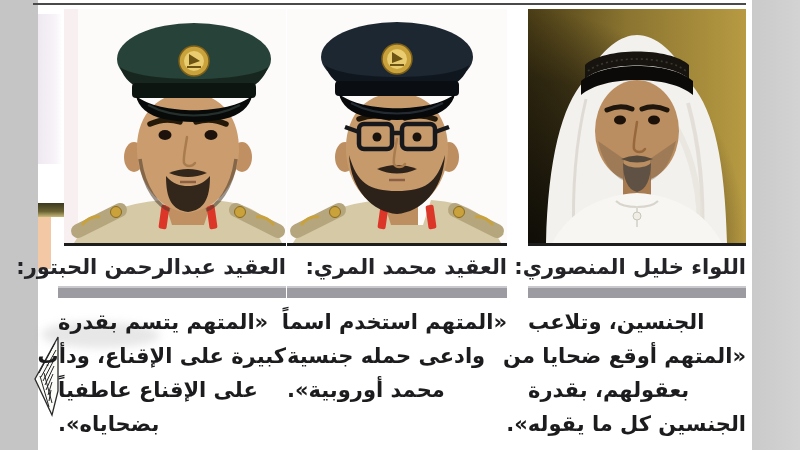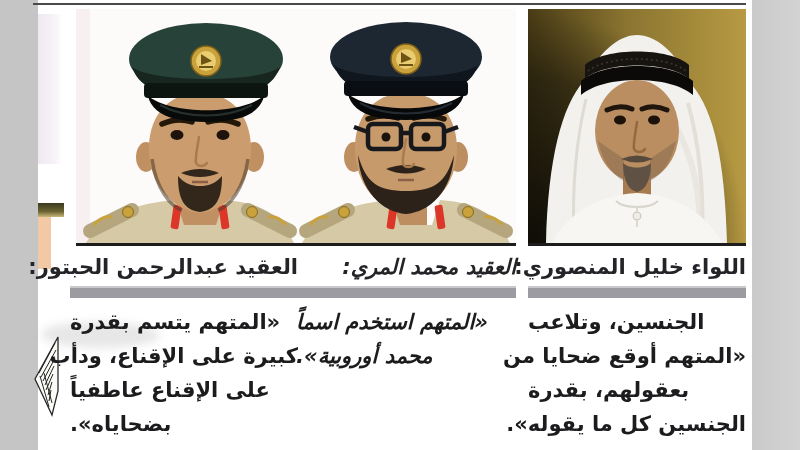--- a/index.html
+++ b/index.html
@@ -16,22 +16,22 @@
                  background:linear-gradient(to right,#efe8f1,#f7f3f8 70%,rgba(255,255,255,0));}
   .frag-money{left:38px;top:203px;width:26px;height:14px;
               background:linear-gradient(to bottom,#3c3a20,#6a6332 60%,#c9b97a);}
   .frag-peach{left:38px;top:217px;width:13px;height:52px;background:#f2c9a4;}
   .frag-smudge{left:42px;top:322px;width:118px;height:26px;background:rgba(120,120,120,.18);
                border-radius:45% 55% 50% 50%;filter:blur(4px);}
   .frag-sketch{left:31px;top:333px;width:30px;height:86px;}
   
   .col{position:absolute;top:9px;}
   .col-right{left:528px;width:218px;}
-  .col-mid{left:296px;width:220px;font-style:italic;}
-  .col-left{left:38px;width:228px;padding-left:32px;}
+  .col-mid{left:287px;width:220px;}
+  .col-left{left:26px;width:228px;padding-left:32px;}
   .photo{height:234px;border-bottom:3px solid #1d1d1d;overflow:hidden;background:#fff;}
   .col-right .photo{width:218px;}
   .col-mid .photo{width:220px;}
   .col-left .photo{width:222px;margin-left:6px;}
   .photo svg{display:block;width:100%;height:100%;}
   .name{margin:5px 0 0 0;height:32px;line-height:32px;font-size:21px;font-weight:bold;
         color:#242428;text-align:right;direction:rtl;white-space:nowrap;overflow:visible;}
   .bar{height:10px;margin-top:3px;background:#9b9ba1;border-top:2px solid #c9c9cd;}
   .quote{margin:7px 0 0 0;padding:0;}
   .qline{font-size:21px;font-weight:bold;line-height:34px;color:#1c1c1e;
@@ -168,20 +168,21 @@
         <circle cx="110" cy="50" r="15" fill="#c9a23c" stroke="#7c5f1a" stroke-width="1.5"></circle>
         <circle cx="110" cy="50" r="10" fill="#e9cd70"></circle>
         <path d="M105,43 L116,50 L105,54 Z" fill="#6d5414"></path>
         <path d="M103,56 h14" stroke="#6d5414" stroke-width="2"></path>
       </svg>
     </div>
     <h2 class="name">العقيد محمد المري:</h2>
     <div class="bar"></div>
     <blockquote class="quote">
       <div class="qline">«المتهم استخدم اسماً</div>
+      <div class="qline">وادعى حمله جنسية</div>
       <div class="qline">محمد أوروبية».</div>
     </blockquote>
   </section>
 
   <section class="col col-left">
     <div class="photo">
       <svg viewBox="0 0 222 234">
         <rect width="222" height="234" fill="#fcfbfa"></rect>
         <rect width="14" height="234" fill="#f6eaec" opacity="0.7"></rect>
         <ellipse cx="70" cy="148" rx="10" ry="15" fill="#c09062"></ellipse>

